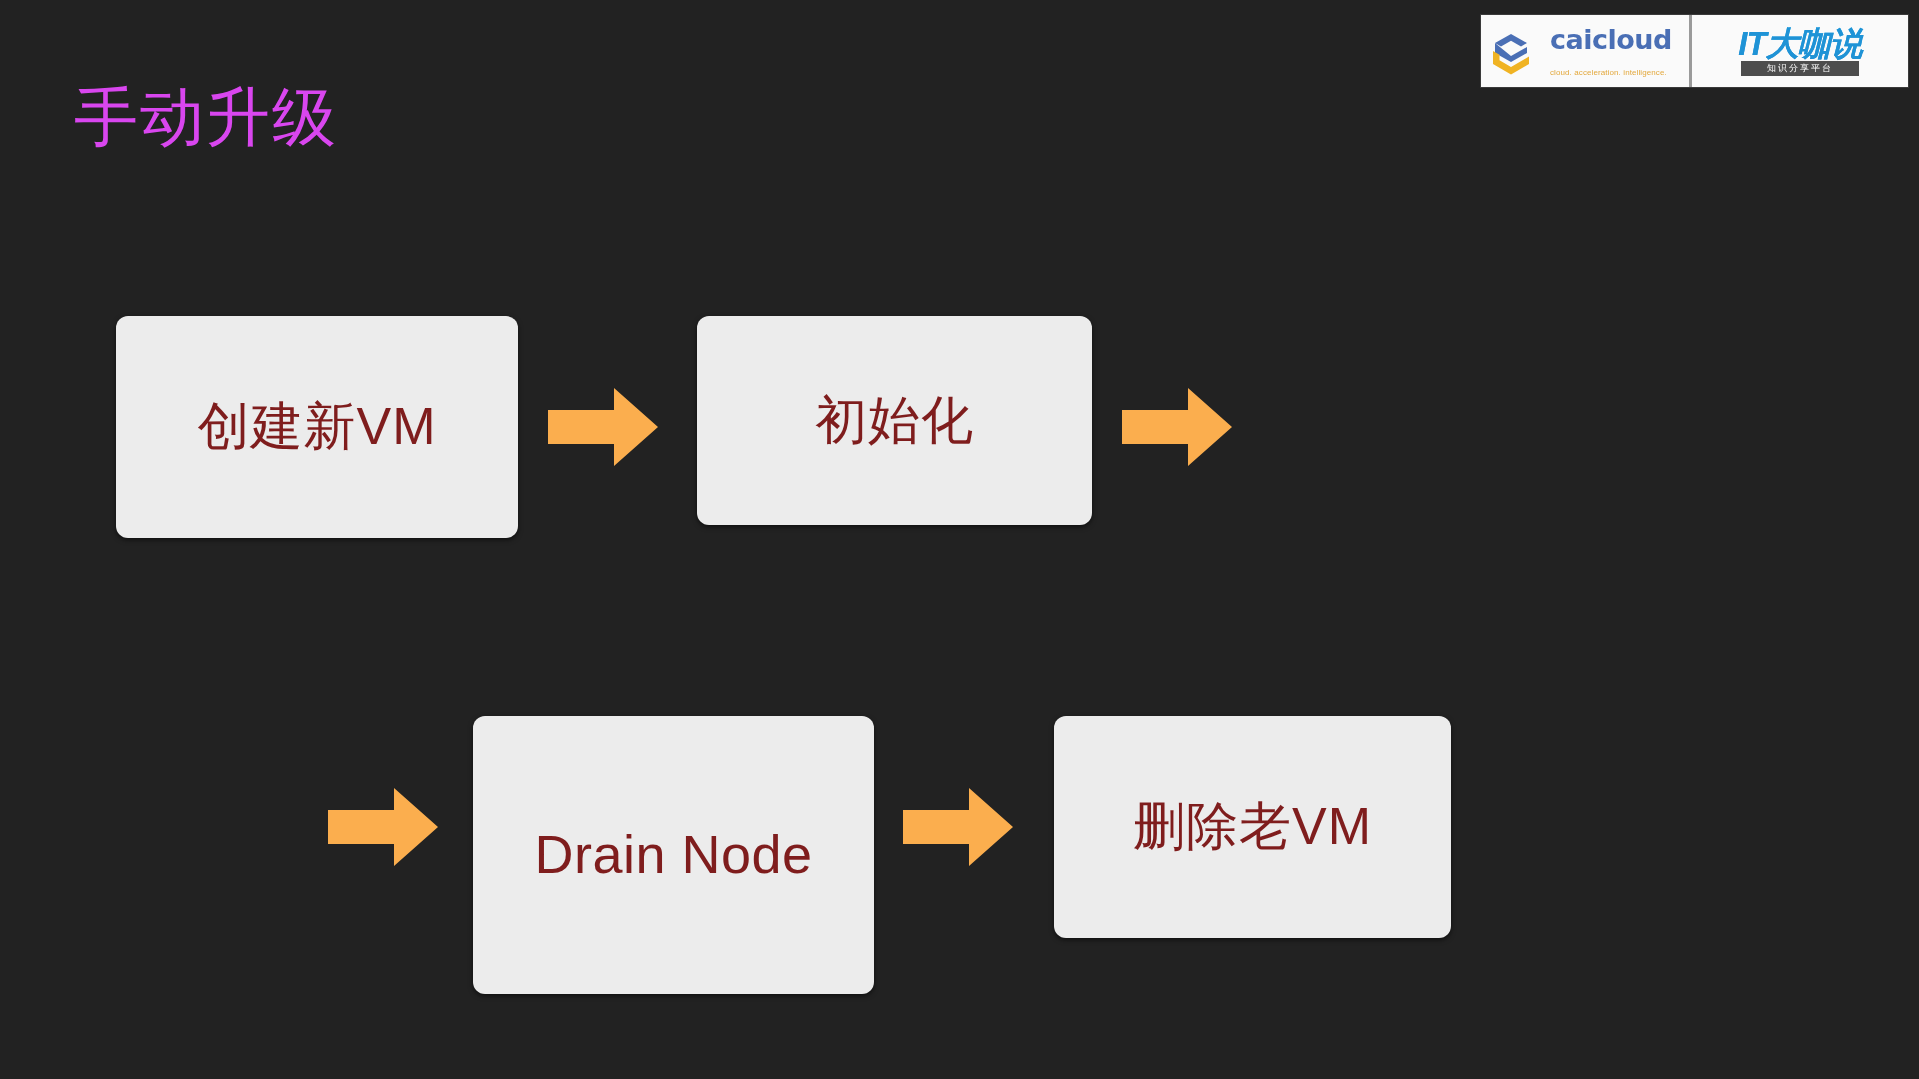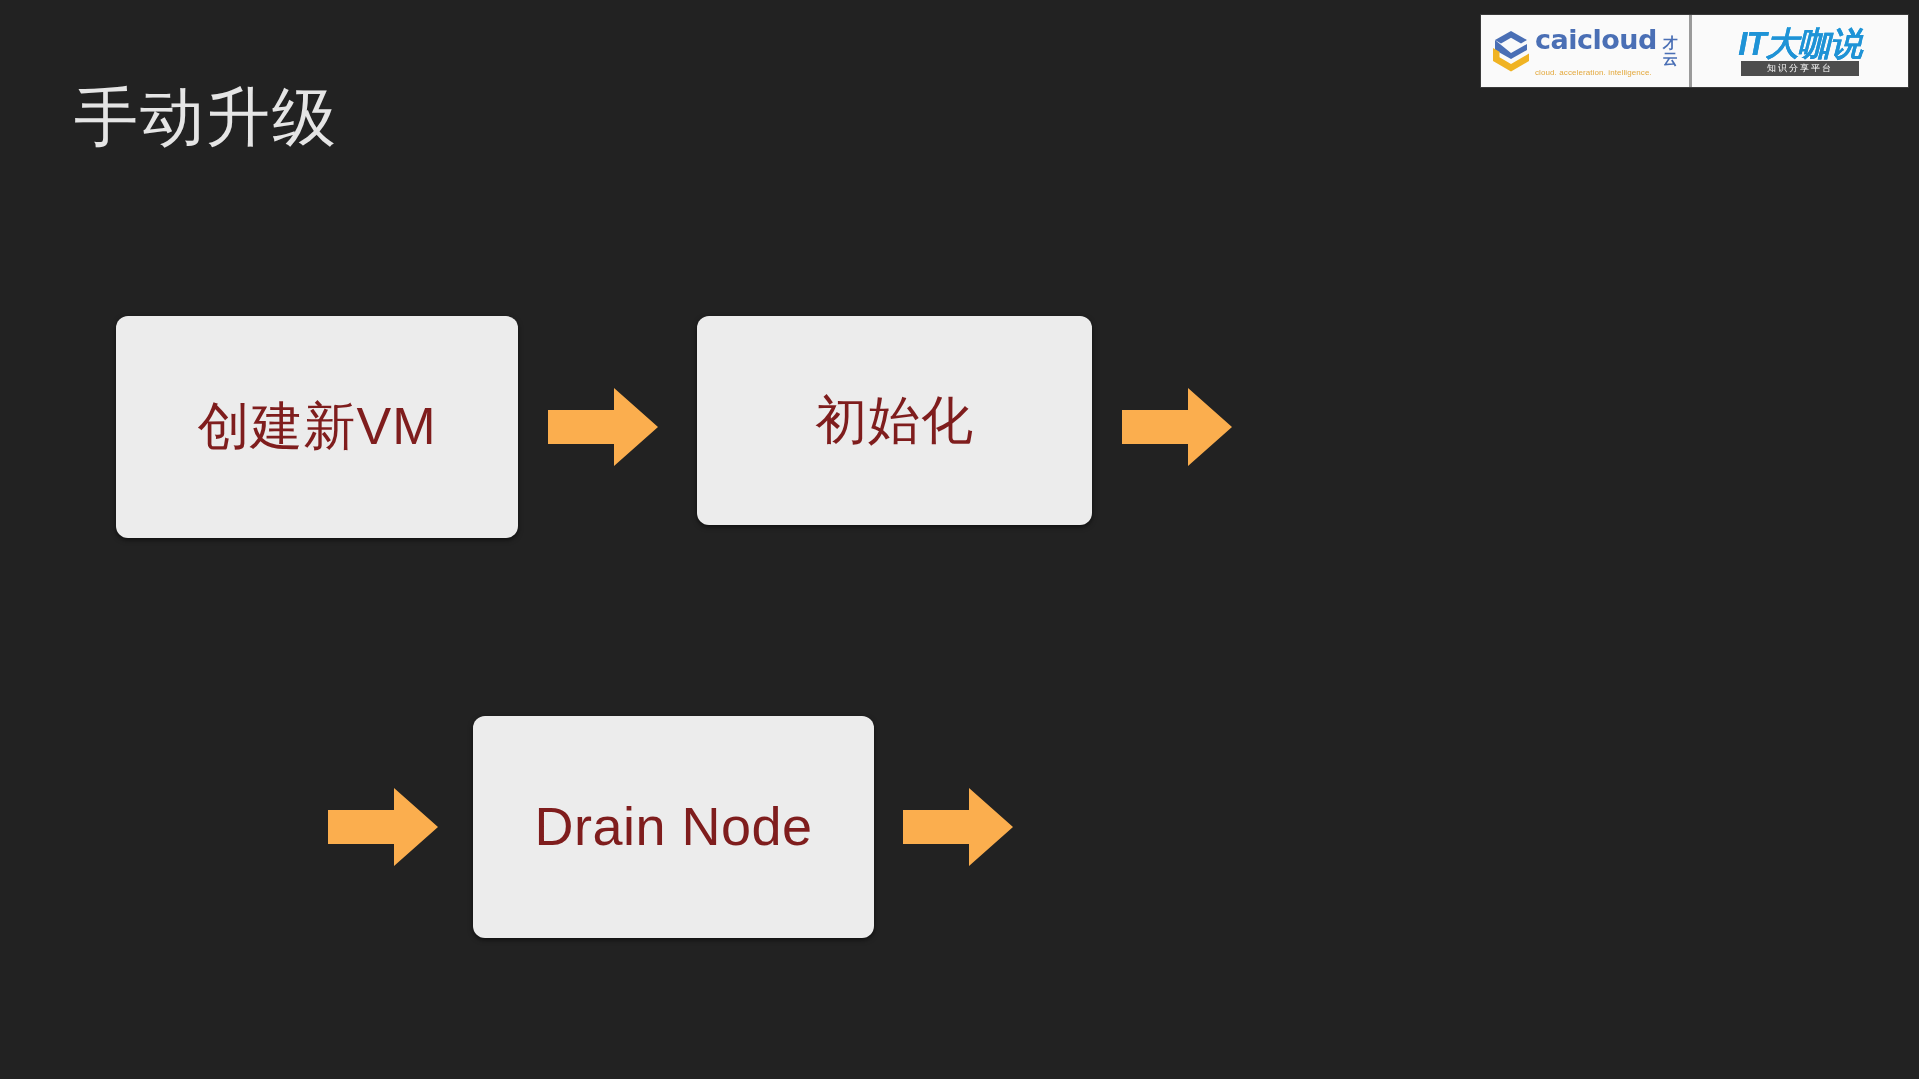--- a/index.html
+++ b/index.html
@@ -40,22 +40,22 @@
   }
   .logo-divider {
     width: 3px;
     background: #9a9a9a;
     flex: 0 0 auto;
   }
 
   
   .caicloud {
     display: flex;
-    align-items: center;
-    gap: 4px;
+    align-items: flex-end;
+    gap: 19px;
     width: 188px;
   }
   .caicloud-mark { flex: 0 0 auto; display:block; }
   .caicloud-text {
     display: flex;
     flex-direction: column;
     justify-content: center;
     line-height: 1;
   }
   .caicloud-word {
@@ -113,21 +113,21 @@
     letter-spacing: 2px;
     white-space: nowrap;
   }
 
   
   .slide-title {
     position: absolute;
     left: 74px;
     top: 82px;
     font-size: 64px;
-    color: #e5e5e5;
+    color: #d946ef;
     font-weight: 400;
     letter-spacing: 2px;
     line-height: 1.1;
     white-space: nowrap;
   }
 
   
   .flow-box {
     position: absolute;
     background: #ececec;
@@ -144,21 +144,21 @@
     line-height: 1.1;
   }
   .flow-box.latin { font-size: 54px; letter-spacing: 0.5px; }
 
   
   #box-create  { left: 116px;  top: 316px; width: 402px; height: 222px; }
   #box-init    { left: 697px;  top: 316px; width: 395px; height: 209px; }
   #box-join    { left: 1272px; top: 316px; width: 396px; height: 222px; }
 
   
-  #box-drain   { left: 473px;  top: 716px; width: 401px; height: 222px; }
+  #box-drain   { left: 473px;  top: 716px; width: 401px; height: 278px; }
   #box-delete  { left: 1054px; top: 716px; width: 397px; height: 222px; }
 
   
   .arrow {
     position: absolute;
     display: block;
   }
   #arrow-1 { left: 548px;  top: 388px; width: 110px; height: 78px; }
   #arrow-2 { left: 1122px; top: 388px; width: 110px; height: 78px; }
   #arrow-0 { left: 328px;  top: 788px; width: 110px; height: 78px; }
@@ -220,14 +220,15 @@
   <svg class="arrow" id="arrow-0" viewBox="0 0 110 78">
     <polygon points="0,22 66,22 66,0 110,39 66,78 66,56 0,56" fill="#fbae4e"></polygon>
   </svg>
 
   <div class="flow-box latin" id="box-drain">Drain Node</div>
 
   <svg class="arrow" id="arrow-3" viewBox="0 0 110 78">
     <polygon points="0,22 66,22 66,0 110,39 66,78 66,56 0,56" fill="#fbae4e"></polygon>
   </svg>
 
+  <div class="flow-box" id="box-delete">删除老VM</div>
 
 </div>
 
 </body></html>

